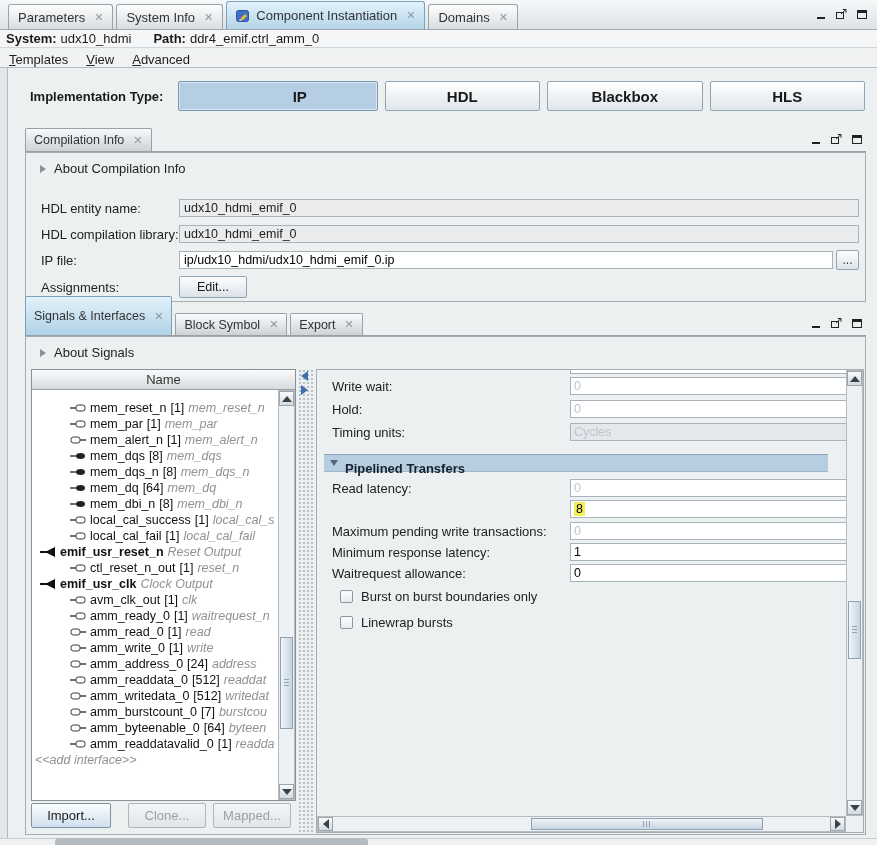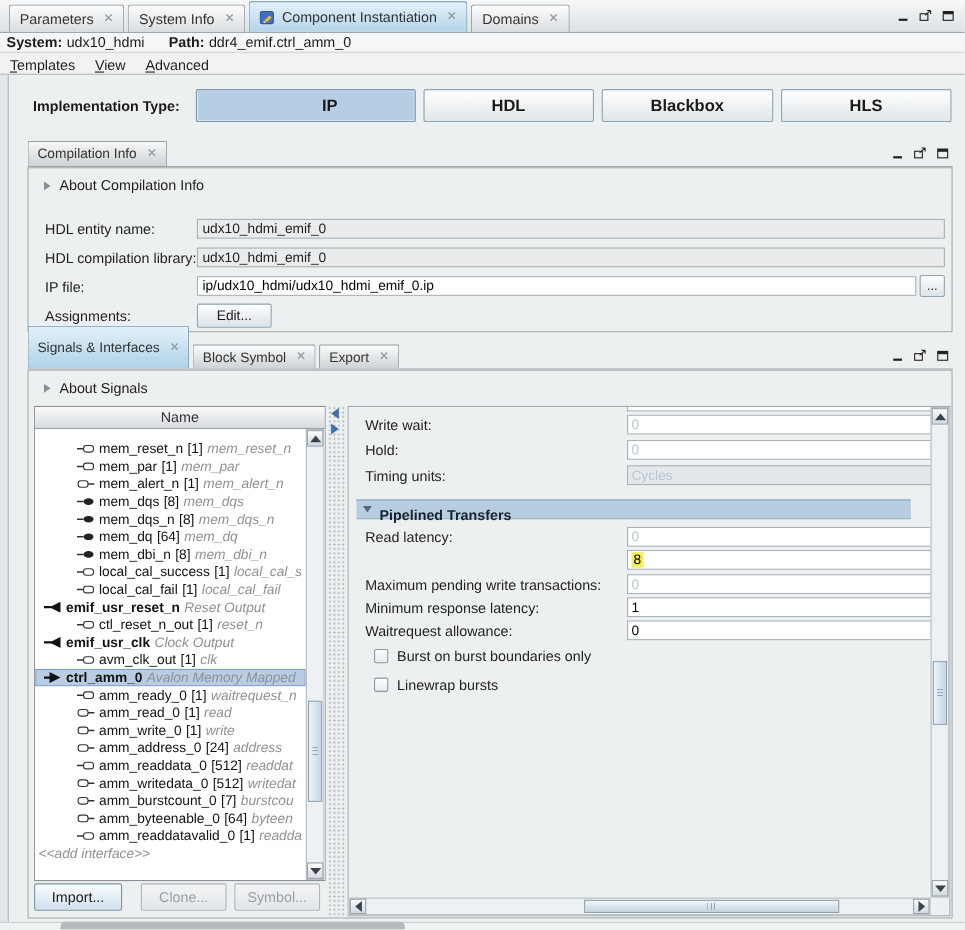--- a/index.html
+++ b/index.html
@@ -453,30 +453,20 @@
               <span class="ticon">
                 <svg width="16" height="10">
                   <line x1="0" y1="5" x2="6" y2="5" stroke="#333" stroke-width="1.4"></line>
                   <rect x="6" y="2" width="9" height="6" rx="2.5" fill="#fff" stroke="#333"></rect>
                 </svg>
               </span>
               <span class="tname">avm_clk_out</span>
               <span class="twidth">[1]</span>
               <span class="trole">clk</span>
             </div>
-            <div class="trow lvl0 b sel">
-              <span class="ticon">
-                <svg width="16" height="10">
-                  <line x1="0" y1="5" x2="6" y2="5" stroke="#111" stroke-width="2"></line>
-                  <polygon points="5,0 15,5 5,10" fill="#111"></polygon>
-                </svg>
-              </span>
-              <span class="tname">ctrl_amm_0</span>
-              <span class="trole">Avalon Memory Mapped</span>
-            </div>
             <div class="trow">
               <span class="ticon">
                 <svg width="16" height="10">
                   <line x1="0" y1="5" x2="6" y2="5" stroke="#333" stroke-width="1.4"></line>
                   <rect x="6" y="2" width="9" height="6" rx="2.5" fill="#fff" stroke="#333"></rect>
                 </svg>
               </span>
               <span class="tname">amm_ready_0</span>
               <span class="twidth">[1]</span>
               <span class="trole">waitrequest_n</span>
@@ -586,21 +576,21 @@
     <div class="splitter">
       <div class="split-arrows">
         <span class="sp-lt"></span>
         <span class="sp-rt"></span>
       </div>
     </div>
 
     <div class="treebtns" id="treebtns">
         <div class="tbtn" style="width: 80px; margin-left: 0px;">Import...</div>
         <div class="tbtn dis" style="width: 78px; margin-left: 17px;">Clone...</div>
-        <div class="tbtn dis" style="width: 78px; margin-left: 7px;">Symbol...</div>
+        <div class="tbtn dis" style="width: 78px; margin-left: 7px;">Mapped...</div>
       </div>
 
     <div class="details">
       <div class="dcontent" id="dcontent">
         <div class="sliver"></div>
       <div class="drow" style="top: 7px;">
             <span class="dlabel">Write wait:</span>
             <span class="dfield">
               <span class="dval dim">0</span>
             </span>

